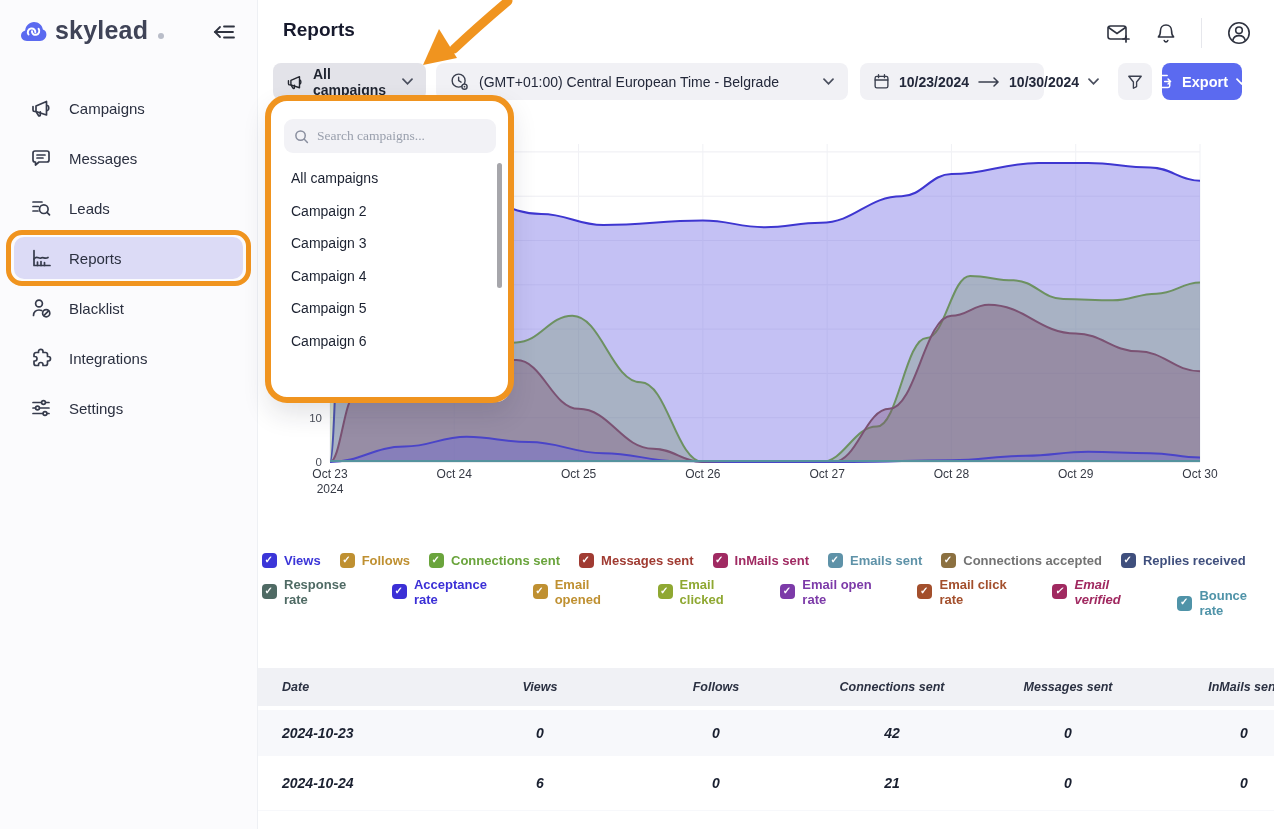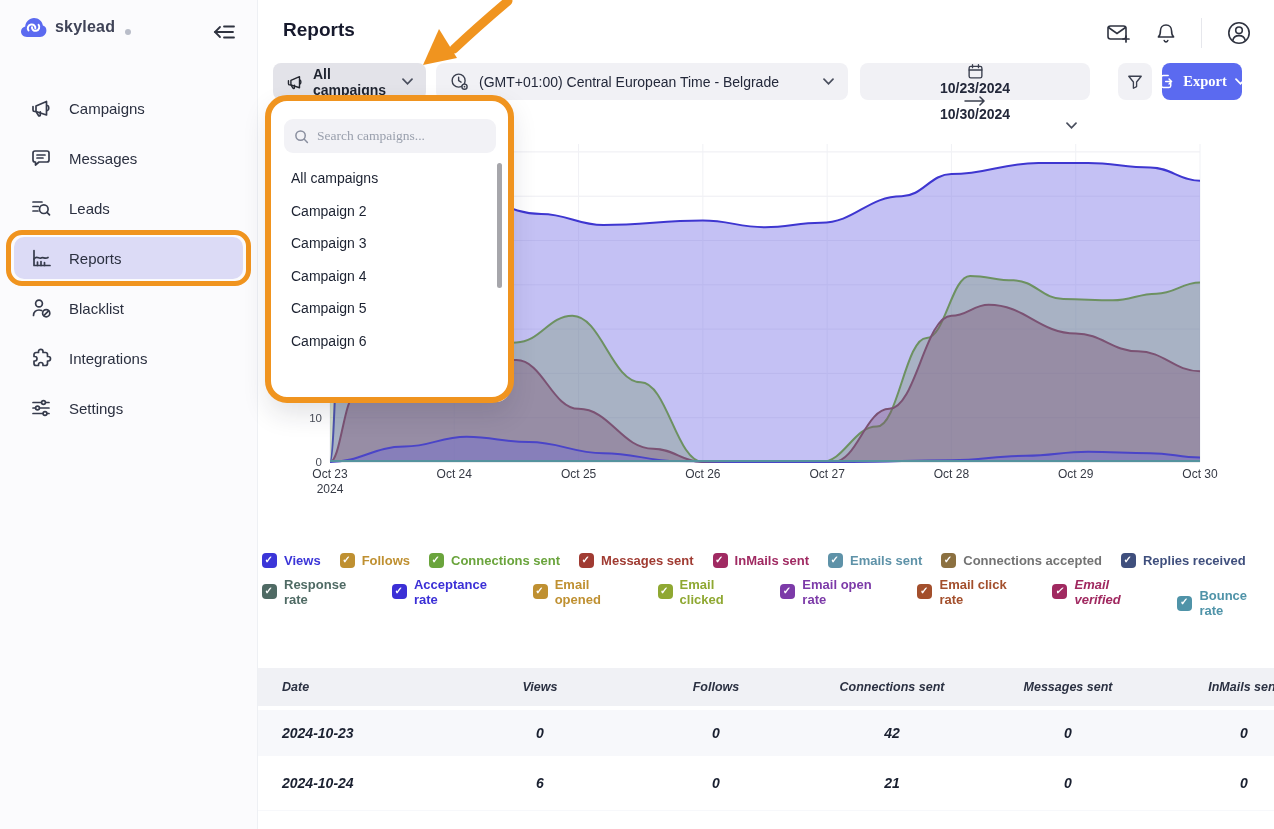--- a/index.html
+++ b/index.html
@@ -4,21 +4,21 @@
 <style>
   * { margin:0; padding:0; box-sizing:border-box; }
   html,body { width:1274px; height:829px; overflow:hidden; background:#fff;
               font-family:"Liberation Sans", sans-serif; }
   .page { position:relative; width:1274px; height:829px; background:#fff; overflow:hidden; }
 
   
   .sidebar { position:absolute; left:0; top:0; width:258px; height:829px;
              background:#fbfbfd; border-right:1px solid #eef0f4; z-index:2; }
   .logo-row { position:absolute; left:20px; top:16px; display:flex; align-items:center; gap:8px; }
-  .brand { font-size:16px; font-weight:700; color:#3f4357; letter-spacing:.2px; }
+  .brand { font-size:25px; font-weight:700; color:#3f4357; letter-spacing:.2px; }
   .brand-dot { width:6px; height:6px; border-radius:50%; background:#b9bdc9; display:inline-block; margin-left:2px; margin-top:10px;}
   .collapse-btn { position:absolute; left:212px; top:20px; width:26px; height:24px; cursor:pointer; }
   .menu { position:absolute; top:83px; left:0; right:0; list-style:none; }
   .menu li { position:relative; height:50px; display:flex; align-items:center; padding-left:30px; gap:17px;
              font-size:15px; font-weight:500; color:#2b3040; cursor:pointer; }
   .menu li .mi { width:22px; height:22px; flex:0 0 22px; }
   .menu li.active { margin:0 14px; padding-left:16px; height:42px; margin-top:4px; margin-bottom:4px;
                     background:#dcdbf6; border-radius:10px; }
   .menu li.active::after { content:''; position:absolute; left:-8px; right:-8px; top:-7px; bottom:-7px;
                     border:5px solid var(--orange); border-radius:16px; pointer-events:none; }
@@ -26,25 +26,25 @@
   
   .topbar-title { position:absolute; left:283px; top:19px; font-size:19px; font-weight:700; color:#16192c; z-index:3;}
   .top-icons { position:absolute; right:14px; top:18px; display:flex; align-items:center; gap:24px; z-index:3; }
   .vdiv { width:1px; height:30px; background:#e6e7ec; }
 
   
   .pill { position:absolute; top:63px; height:37px; background:#f1f1f5; border-radius:8px;
           display:flex; align-items:center; font-size:14px; color:#23283a; z-index:3; }
   .pill.campaigns { left:273px; width:153px; background:#e3e3e9; padding:0 13px; gap:9px; font-weight:600; color:#1f2430;}
   .pill.timezone  { left:436px; width:412px; padding:0 14px; gap:10px; }
-  .pill.daterange { left:860px; width:230px; padding:0 13px; font-weight:600;flex-direction:column; }
+  .pill.daterange { left:860px; width:184px; padding:0 13px; gap:9px; font-weight:600; }
   .pill.filter-btn{ left:1118px; width:34px; justify-content:center; }
   .export-btn { position:absolute; top:63px; left:1162px; width:80px; height:37px; background:#5b6af0;
                 border-radius:8px; display:flex; align-items:center; justify-content:center; gap:8px;
-                color:#fff; font-size:14.5px; font-weight:600; z-index:3; cursor:pointer;font-family:Liberation Serif, serif; }
+                color:#fff; font-size:14.5px; font-weight:600; z-index:3; cursor:pointer; }
   .ml-auto { margin-left:auto; }
 
   
   .chart-svg { position:absolute; left:300px; top:130px; z-index:1; }
 
   
   .legend { position:absolute; left:262px; top:552px; z-index:2; }
   .legend-row { display:flex; align-items:center; gap:19px; height:17px; margin-bottom:14px; }
   .lg-item { display:flex; align-items:center; gap:7px; font-size:13px; font-weight:600; cursor:pointer; }
   .lg-box { width:15px; height:15px; border-radius:4px; position:relative; flex:0 0 15px;}

